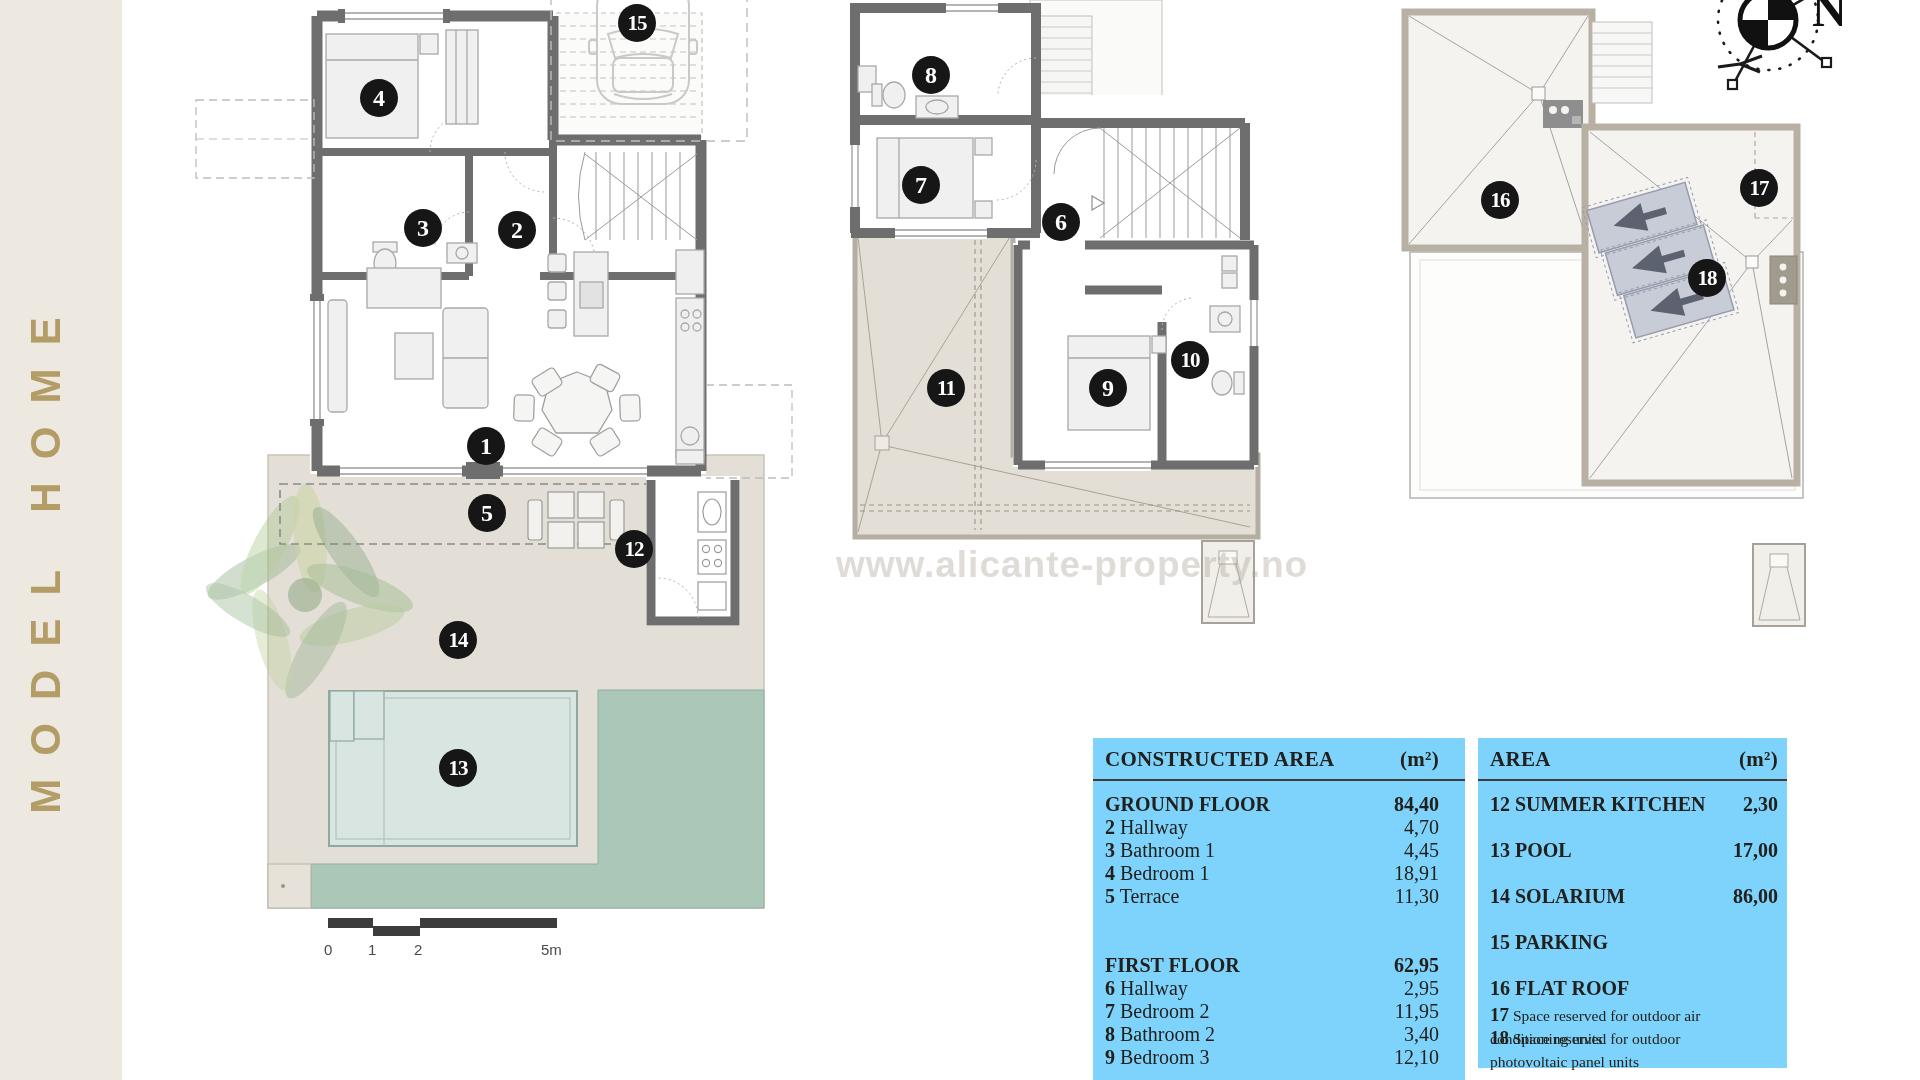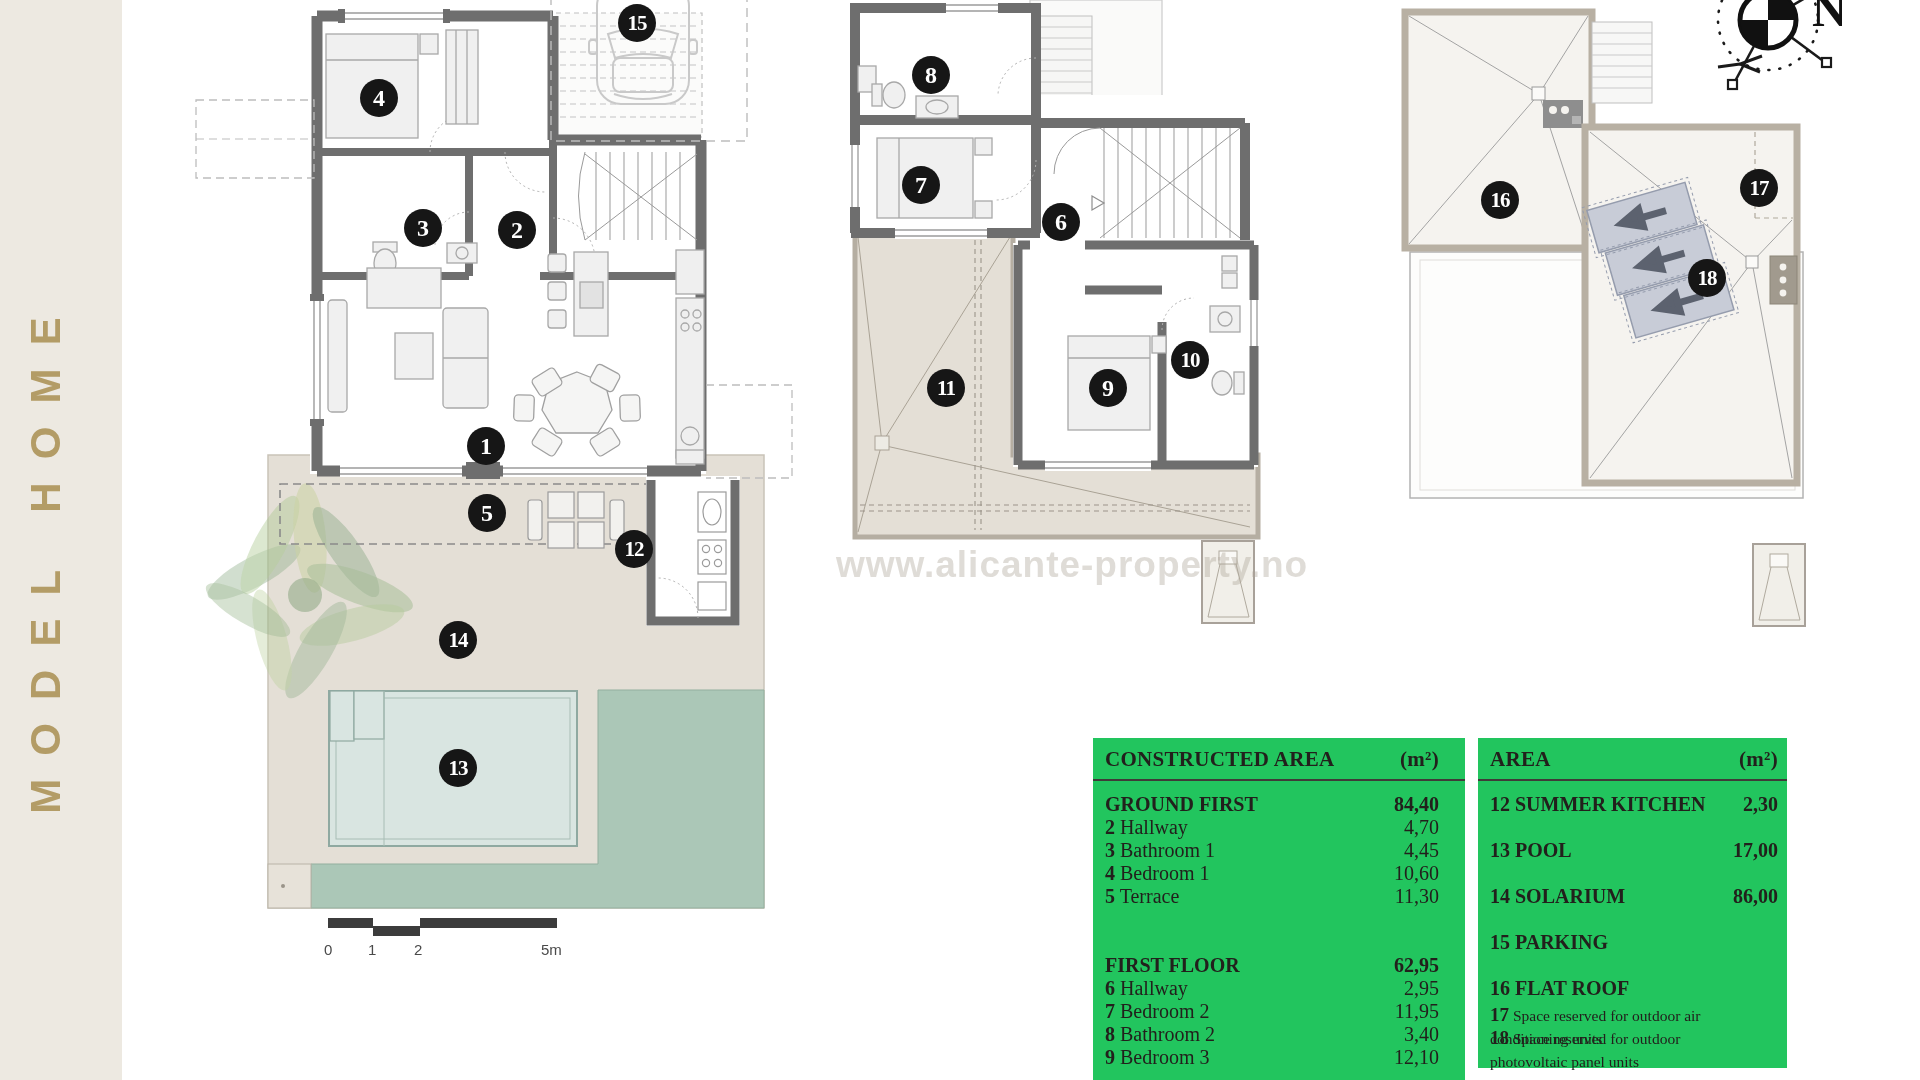--- a/index.html
+++ b/index.html
@@ -15,21 +15,21 @@
   
   .watermark{position:absolute;left:836px;top:544px;width:420px;
              font-family:"Liberation Sans",sans-serif;font-size:37px;font-weight:700;
              color:rgba(170,163,150,0.38);letter-spacing:1px;white-space:nowrap;}
   
   .marker{position:absolute;width:38px;height:38px;margin:-19px 0 0 -19px;border-radius:50%;
           background:#161616;color:#fff;display:flex;align-items:center;justify-content:center;
           font-family:"Liberation Serif",serif;font-weight:700;font-size:24px;}
   .marker.two{font-size:21px;letter-spacing:-1px;}
   
-  .table{position:absolute;top:738px;background:#22c55e;color:#22201C;}
+  .table{position:absolute;top:738px;background:#7dd3fc;color:#22201C;}
   .table-left{left:1093px;width:372px;height:342px;}
   .table-right{left:1478px;width:309px;height:330px;}
   .t-head{display:flex;justify-content:space-between;align-items:baseline;
           padding:9px 26px 0 12px;font-size:21px;font-weight:700;letter-spacing:.3px;}
   .table-right .t-head{padding-right:9px;}
   .t-rule{border-top:2px solid #3F3C38;margin-top:7px;}
   .t-rows{margin-top:12px;}
   .trow{display:flex;justify-content:space-between;align-items:flex-start;
         padding:0 26px 0 12px;font-size:20px;height:23px;line-height:23px;}
   .table-right .trow{padding-right:9px;height:46px;gap:23px;}
@@ -439,34 +439,34 @@
   <span class="scale-label" style="left:541px">5m</span>
 
   <div class="table table-left">
     <div class="t-head">
       <span>CONSTRUCTED AREA</span>
       <span>(m²)</span>
     </div>
     <div class="t-rule"></div>
     <div class="t-rows" id="constructed-rows">
         <div class="trow bold">
-          <span class="lbl">GROUND FIRST</span>
+          <span class="lbl">GROUND FLOOR</span>
           <span class="val">84,40</span>
         </div>
         <div class="trow">
           <span class="lbl"><b>2</b> Hallway</span>
           <span class="val">4,70</span>
         </div>
         <div class="trow">
           <span class="lbl"><b>3</b> Bathroom 1</span>
           <span class="val">4,45</span>
         </div>
         <div class="trow">
           <span class="lbl"><b>4</b> Bedroom 1</span>
-          <span class="val">10,60</span>
+          <span class="val">18,91</span>
         </div>
         <div class="trow">
           <span class="lbl"><b>5</b> Terrace</span>
           <span class="val">11,30</span>
         </div>
         <div class="t-gap"></div>
         <div class="trow bold">
           <span class="lbl">FIRST FLOOR</span>
           <span class="val">62,95</span>
         </div>

